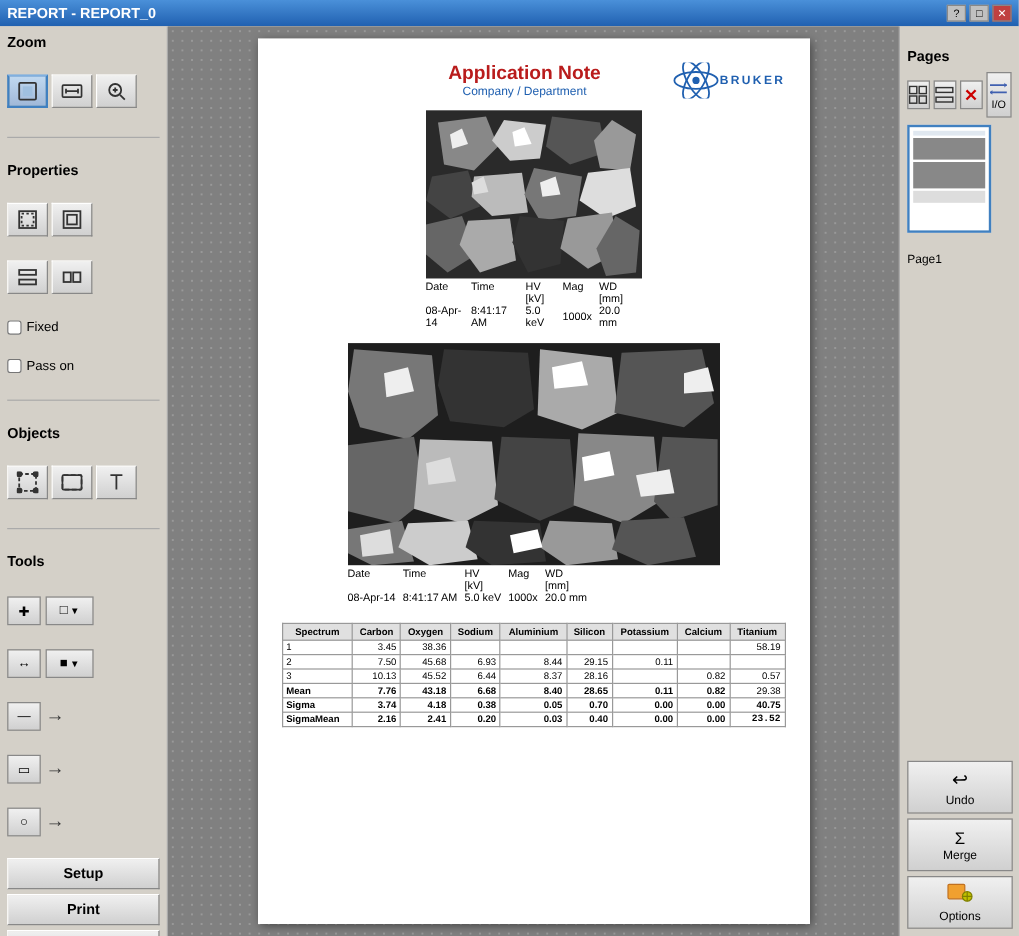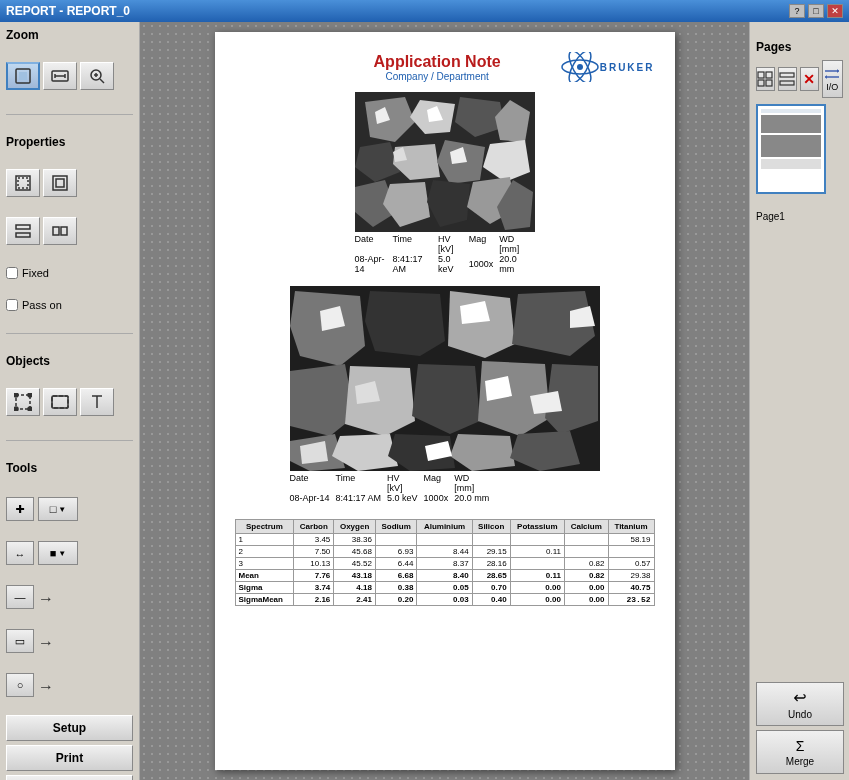--- a/index.html
+++ b/index.html
@@ -547,15 +547,26 @@
 
     <div class="right-bottom-btns">
       <div class="right-action-btn">
         <span class="btn-icon">↩</span>
         <span>Undo</span>
       </div>
       <div class="right-action-btn">
         <span class="btn-icon" style="font-size:14px;">Σ</span>
         <span>Merge</span>
       </div>
+      <div class="right-action-btn">
+        <span class="btn-icon">
+          <svg width="22" height="18" viewBox="0 0 22 18" fill="none">
+            <rect x="1" y="3" width="14" height="12" rx="1" fill="#f0a030" stroke="#c07020" stroke-width="1"></rect>
+            <circle cx="17" cy="13" r="4" fill="#c0c000" stroke="#808000" stroke-width="1"></circle>
+            <line x1="17" y1="9" x2="17" y2="17" stroke="#808000" stroke-width="1"></line>
+            <line x1="13" y1="13" x2="21" y2="13" stroke="#808000" stroke-width="1"></line>
+          </svg>
+        </span>
+        <span>Options</span>
+      </div>
     </div>
   </div>
 </div>
 
 </body></html>

